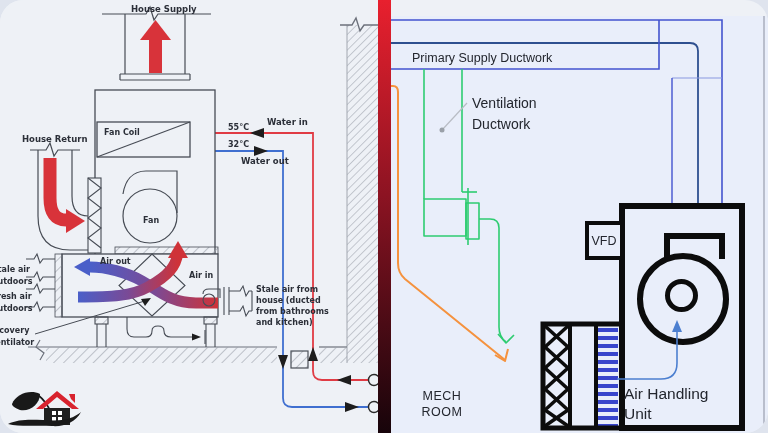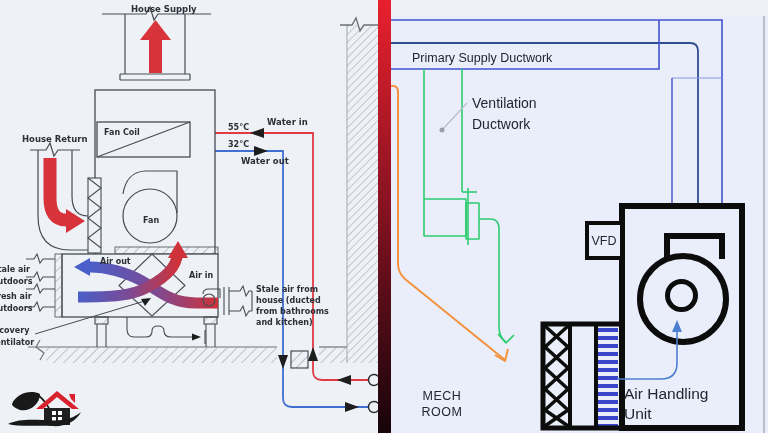--- a/index.html
+++ b/index.html
@@ -1,17 +1,17 @@
 <!DOCTYPE html>
 <html><head>
 <meta charset="utf-8">
 <style>
   html,body{margin:0;padding:0;background:#dfe4ee;}
   #stage{position:relative;width:768px;height:433px;overflow:hidden;
-         font-family:"Liberation Sans",sans-serif;background:#eef1f6;}
+         font-family:"Liberation Sans",sans-serif;background:#eef1f6;border-radius:23px;}
   #left-panel{position:absolute;left:0;top:0;width:378px;height:433px;background:#eef1f6;}
   #divider{position:absolute;left:378px;top:0;width:13px;height:433px;
            background:linear-gradient(180deg,#e8202e 0%,#c41b29 18%,#8c1322 45%,#4a0b15 75%,#17040a 100%);}
   #right-panel{position:absolute;left:391px;top:16px;width:377px;height:433px;background:#e9eefa;}
   svg{position:absolute;left:0;top:0;display:block;}
   text{user-select:none;}
   .lbl{font-family:"DejaVu Sans",sans-serif;font-weight:700;fill:#2b2f38;}
   .rlbl{font-family:"Liberation Sans",sans-serif;fill:#23262e;}
   #logo{position:absolute;left:6px;top:382px;width:78px;height:49px;}
 </style>

